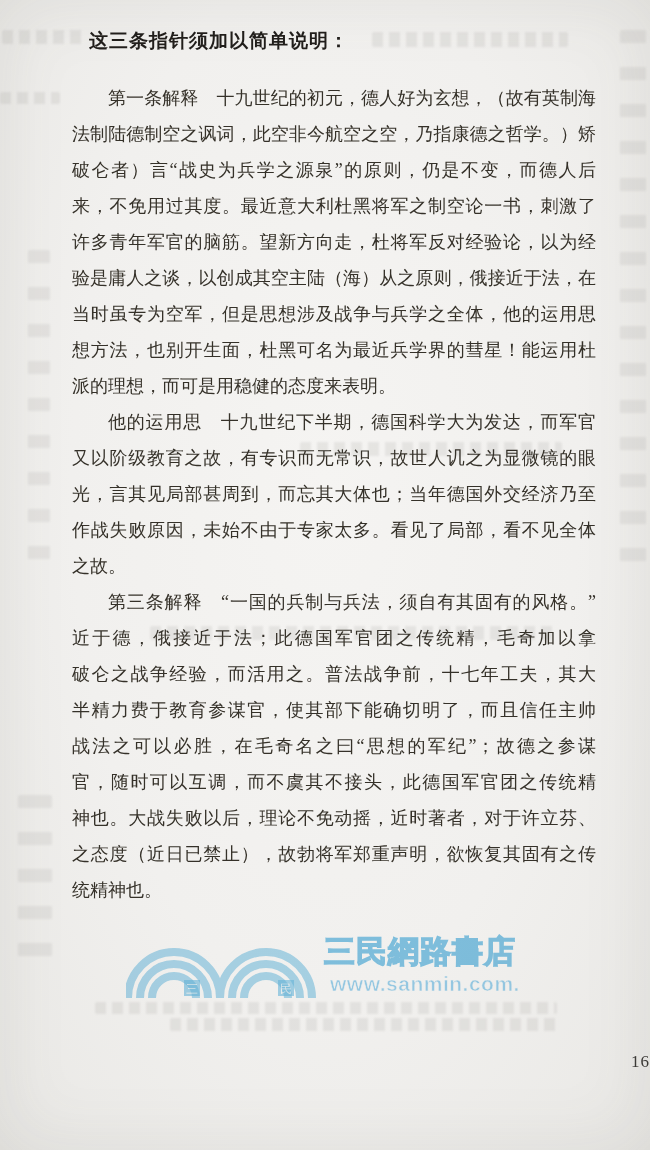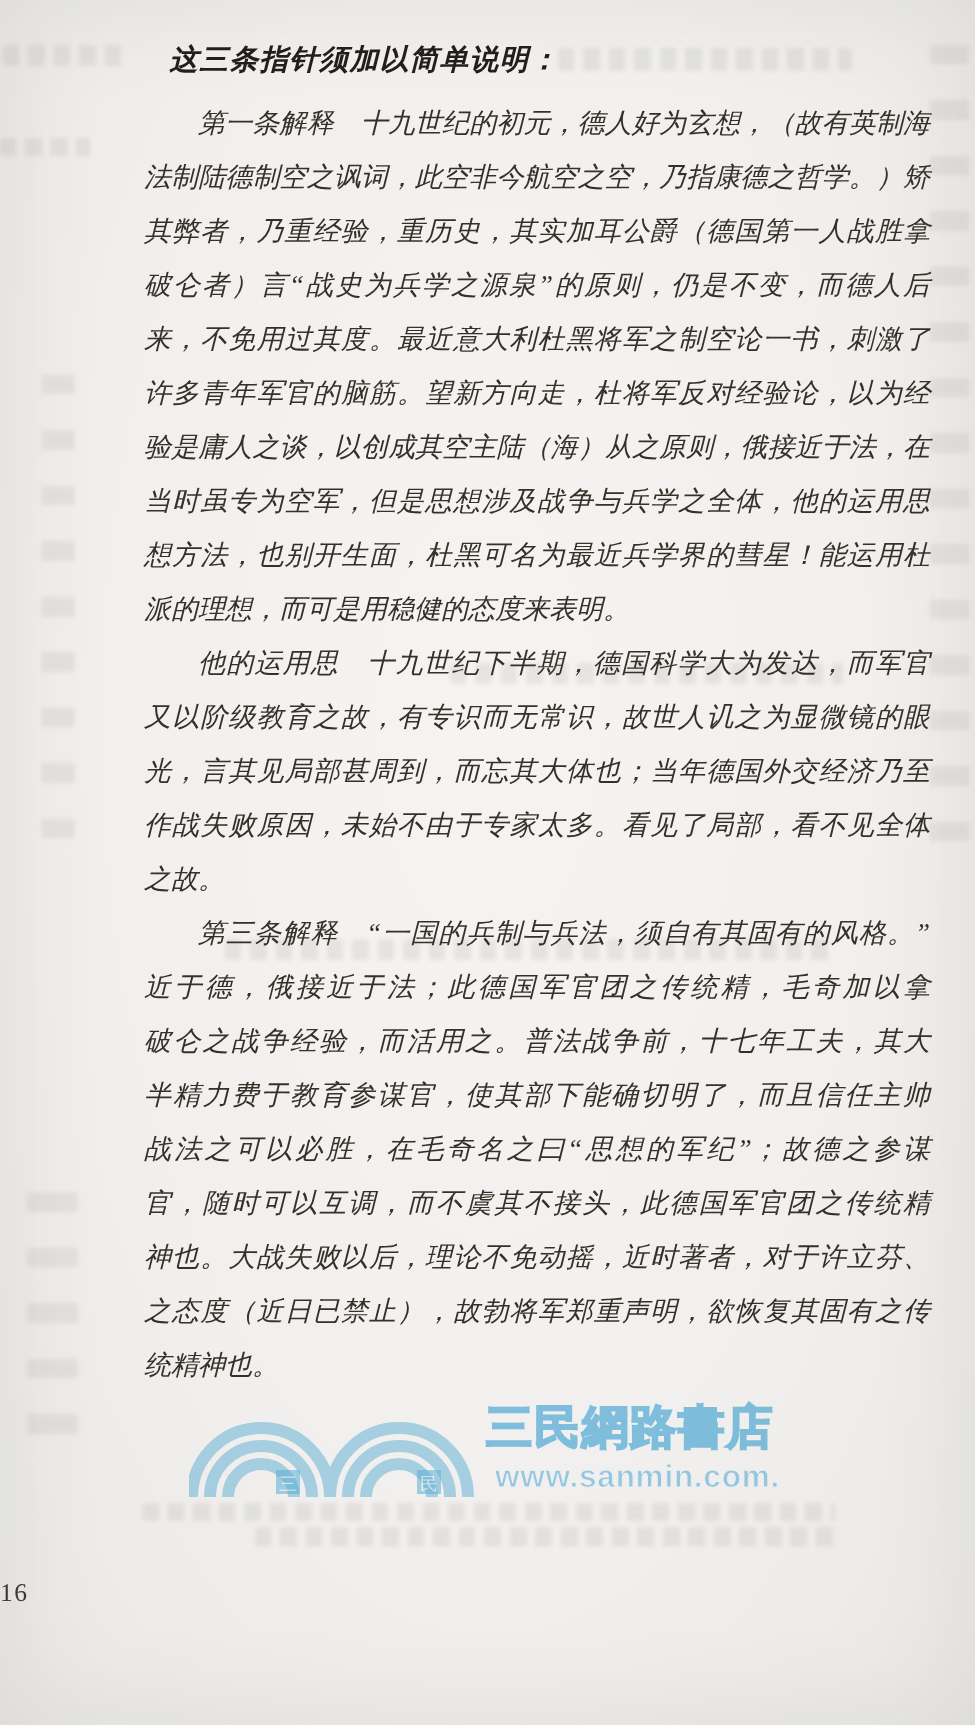--- a/index.html
+++ b/index.html
@@ -3,36 +3,36 @@
 <meta charset="utf-8">
 <style>
   html,body{margin:0;padding:0;background:#d8d7d5;}
   .page{
     position:relative;width:650px;height:1150px;overflow:hidden;
     background:radial-gradient(ellipse at 50% 42%, #f5f4f2 0%, #f1f0ee 55%, #e9e8e5 100%);
     box-shadow:inset 0 0 70px rgba(90,85,80,.10);
     font-family:"Liberation Serif","DejaVu Serif",serif;
     color:#34312d;
   }
-  .text-block{position:absolute;left:96px;top:26px;width:524px;font-style:italic;}
+  .text-block{position:absolute;left:72px;top:26px;width:524px;}
   .heading{
     font-family:"Liberation Sans","DejaVu Sans",sans-serif;
     font-weight:700;font-size:19px;line-height:30px;height:30px;
     padding-left:17px;color:#211e1b;letter-spacing:1px;
   }
-  .lines{margin-top:8px;}
+  .lines{margin-top:24px;}
   .line{
     height:36px;line-height:36px;font-size:18px;
     text-align:justify;text-align-last:justify;text-justify:inter-character;
     color:#353129;letter-spacing:0;
   }
   .line.first{padding-left:36px;}
   .line.short{text-align-last:left;}
   .page-number{
-    position:absolute;left:0;right:0;top:1052px;text-align:left;
+    position:absolute;left:0;right:0;top:1052px;text-align:right;
     font-size:17px;color:#3c3a37;letter-spacing:1px;
   }
   .watermark{position:absolute;left:126px;top:920px;width:392px;height:82px;mix-blend-mode:multiply;opacity:.85;}
   .bleed{
     position:absolute;display:block;border-radius:2px;
     background:repeating-linear-gradient(90deg, rgba(115,112,108,.30) 0 11px, rgba(115,112,108,0) 11px 17px);
     filter:blur(1.3px);opacity:.38;
   }
   .bleed.v{
     background:repeating-linear-gradient(180deg, rgba(115,112,108,.28) 0 13px, rgba(115,112,108,0) 13px 37px);
@@ -52,21 +52,20 @@
   <i class="bleed" style="left:150px;top:626px;width:406px;height:14px"></i>
   <i class="bleed v" style="left:18px;top:795px;width:34px;height:175px"></i>
   <i class="bleed" style="left:95px;top:1002px;width:462px;height:12px"></i>
   <i class="bleed" style="left:170px;top:1018px;width:390px;height:13px"></i>
 
   <div class="text-block">
     <div class="heading">这三条指针须加以简单说明：</div>
     <div class="lines">
         <div class="line first">第一条解释　十九世纪的初元，德人好为玄想，（故有英制海</div>
         <div class="line">法制陆德制空之讽词，此空非今航空之空，乃指康德之哲学。）矫</div>
-        <div class="line">其弊者，乃重经验，重历史，其实加耳公爵（德国第一人战胜拿</div>
         <div class="line">破仑者）言“战史为兵学之源泉”的原则，仍是不变，而德人后</div>
         <div class="line">来，不免用过其度。最近意大利杜黑将军之制空论一书，刺激了</div>
         <div class="line">许多青年军官的脑筋。望新方向走，杜将军反对经验论，以为经</div>
         <div class="line">验是庸人之谈，以创成其空主陆（海）从之原则，俄接近于法，在</div>
         <div class="line">当时虽专为空军，但是思想涉及战争与兵学之全体，他的运用思</div>
         <div class="line">想方法，也别开生面，杜黑可名为最近兵学界的彗星！能运用杜</div>
         <div class="line short">派的理想，而可是用稳健的态度来表明。</div>
         <div class="line first">他的运用思　十九世纪下半期，德国科学大为发达，而军官</div>
         <div class="line">又以阶级教育之故，有专识而无常识，故世人讥之为显微镜的眼</div>
         <div class="line">光，言其见局部甚周到，而忘其大体也；当年德国外交经济乃至</div>

